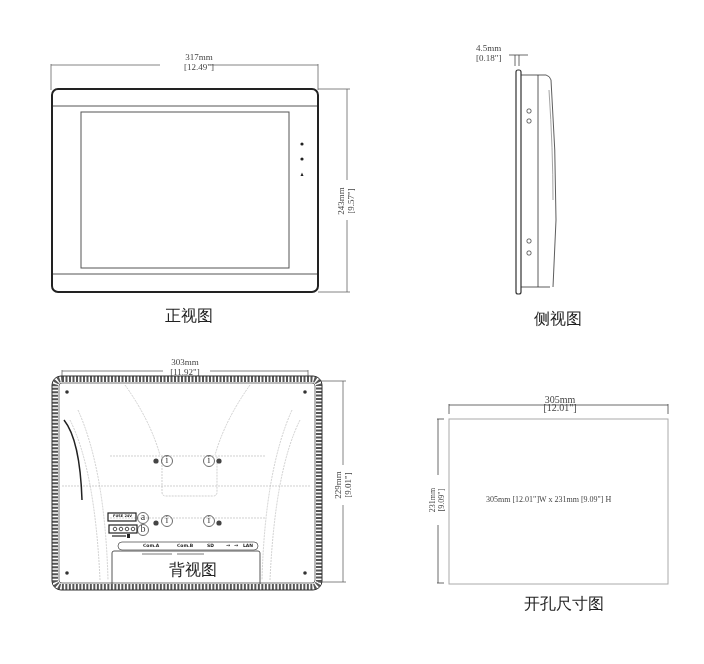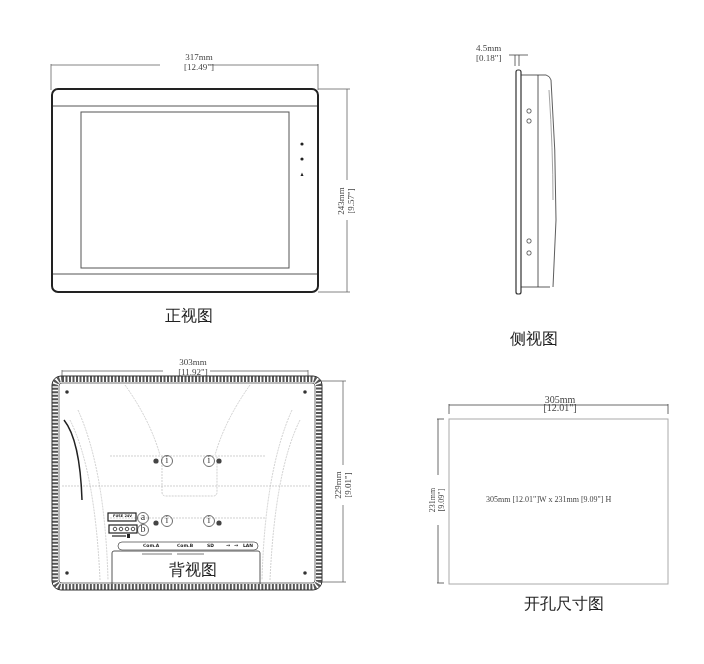--- a/index.html
+++ b/index.html
@@ -137,23 +137,23 @@
 <div class="abs dim vtext" style="left:312px; top:190px; width:70px; height:22px;">
   <div>243mm</div>
   <div>[9.57"]</div>
 </div>
 <div class="abs caption" style="left:165px; top:306px;">正视图</div>
 
 <div class="abs dim" style="left:476px; top:43px; text-align:left;">
   <div>4.5mm</div>
   <div>[0.18"]</div>
 </div>
-<div class="abs caption" style="left:510px; top:309px;margin-top:20px;">侧视图</div>
+<div class="abs caption" style="left:534px; top:309px;">侧视图</div>
 
-<div class="abs dim" style="left:158px; top:357px; width:70px;">
+<div class="abs dim" style="left:150px; top:357px; width:70px;">
   <div>303mm</div>
   <div>[11.92"]</div>
 </div>
 <div class="abs dim vtext" style="left:309px; top:474px; width:70px; height:22px;">
   <div>229mm</div>
   <div>[9.01"]</div>
 </div>
 
 <div class="abs dim" style="left:139px; top:512px; width:8px; font-size:10px;">a</div>
 <div class="abs dim" style="left:139px; top:524px; width:8px; font-size:10px;">b</div>

